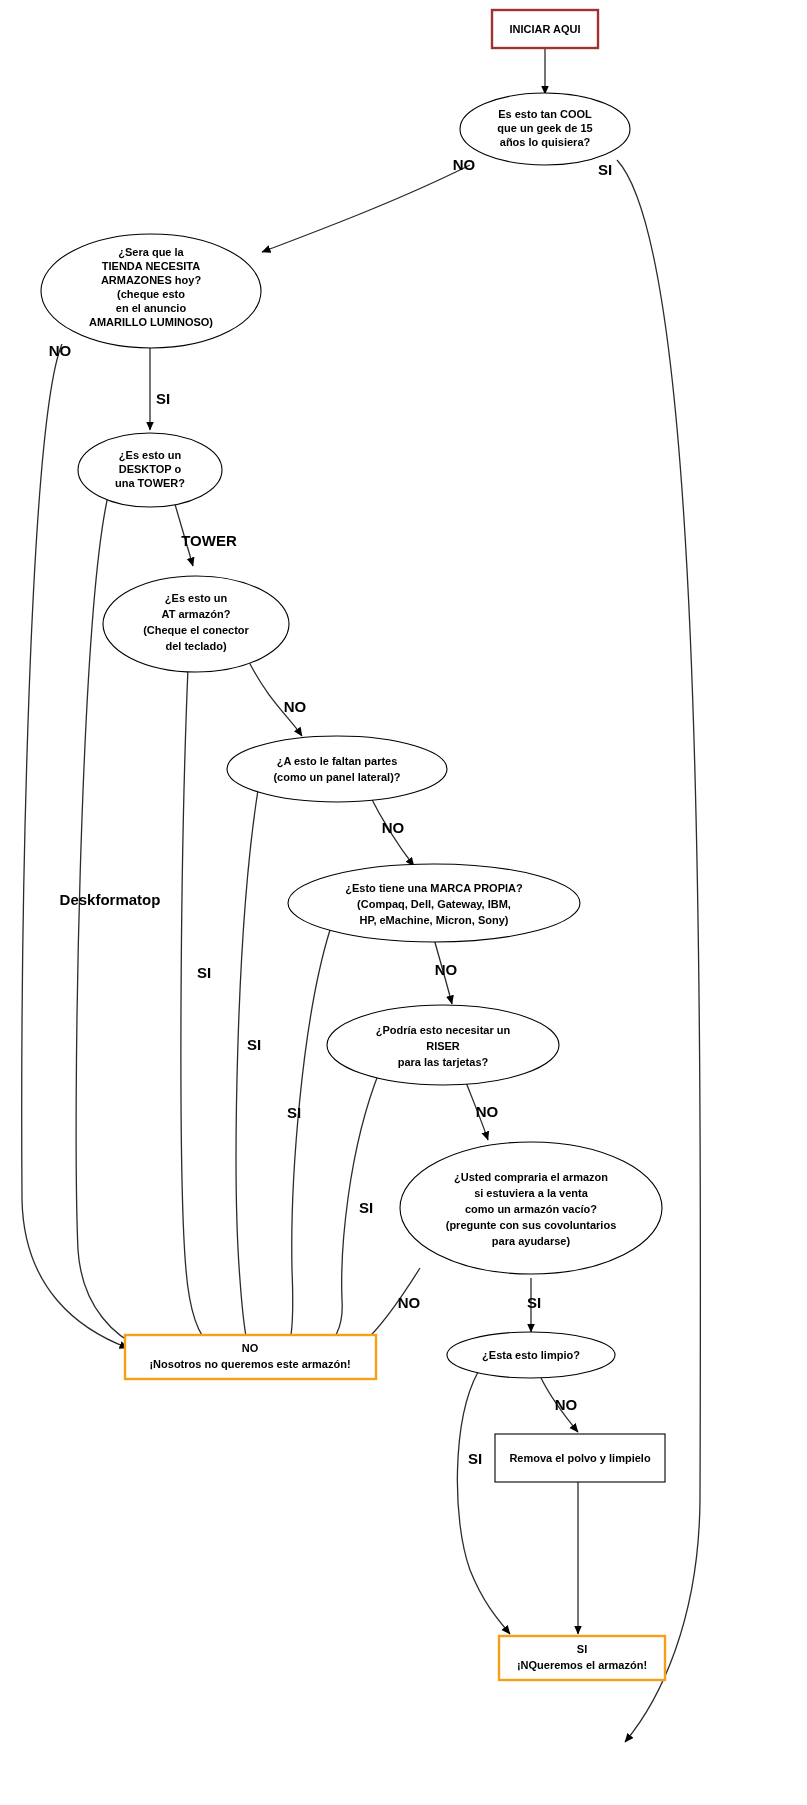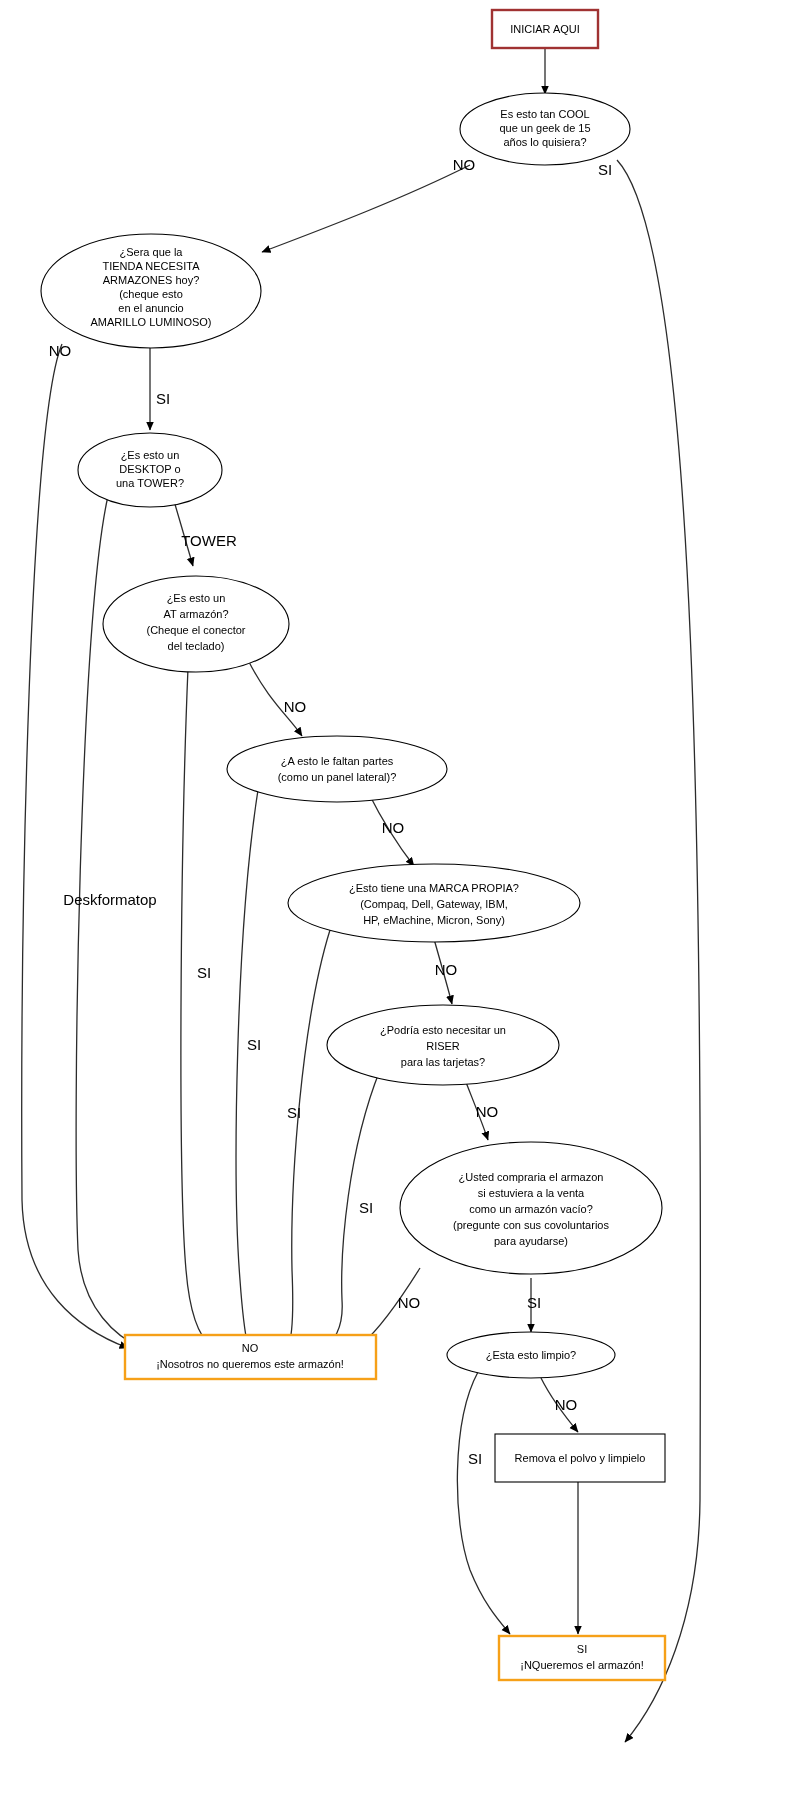--- a/index.html
+++ b/index.html
@@ -1,18 +1,18 @@
 <!DOCTYPE html>
 <html><head>
 <meta charset="utf-8">
 <style>
   html,body{margin:0;padding:0;background:#ffffff;}
   body{width:807px;height:1805px;position:relative;overflow:hidden;
        font-family:"Liberation Sans","DejaVu Sans",sans-serif;color:#000;}
-  #stage{position:absolute;inset:0;width:807px;height:1805px;}
+  #stage{position:absolute;inset:0;width:807px;height:1805px;font-weight:bold;}
   svg#flow{position:absolute;left:0;top:0;width:807px;height:1805px;}
   .nodetext{font-size:11px;fill:#000;text-anchor:middle;}
   .edgelabel{font-size:15px;fill:#000;text-anchor:middle;}
   .ell{fill:#ffffff;stroke:#000000;stroke-width:1.1;}
   .boxstart{fill:#ffffff;stroke:#a03232;stroke-width:2.4;}
   .boxorange{fill:#ffffff;stroke:#f6a018;stroke-width:2.4;}
   .boxplain{fill:#ffffff;stroke:#000000;stroke-width:1.1;}
   .edge{fill:none;stroke:#2b2b2b;stroke-width:1.3;}
 </style>
 </head>

